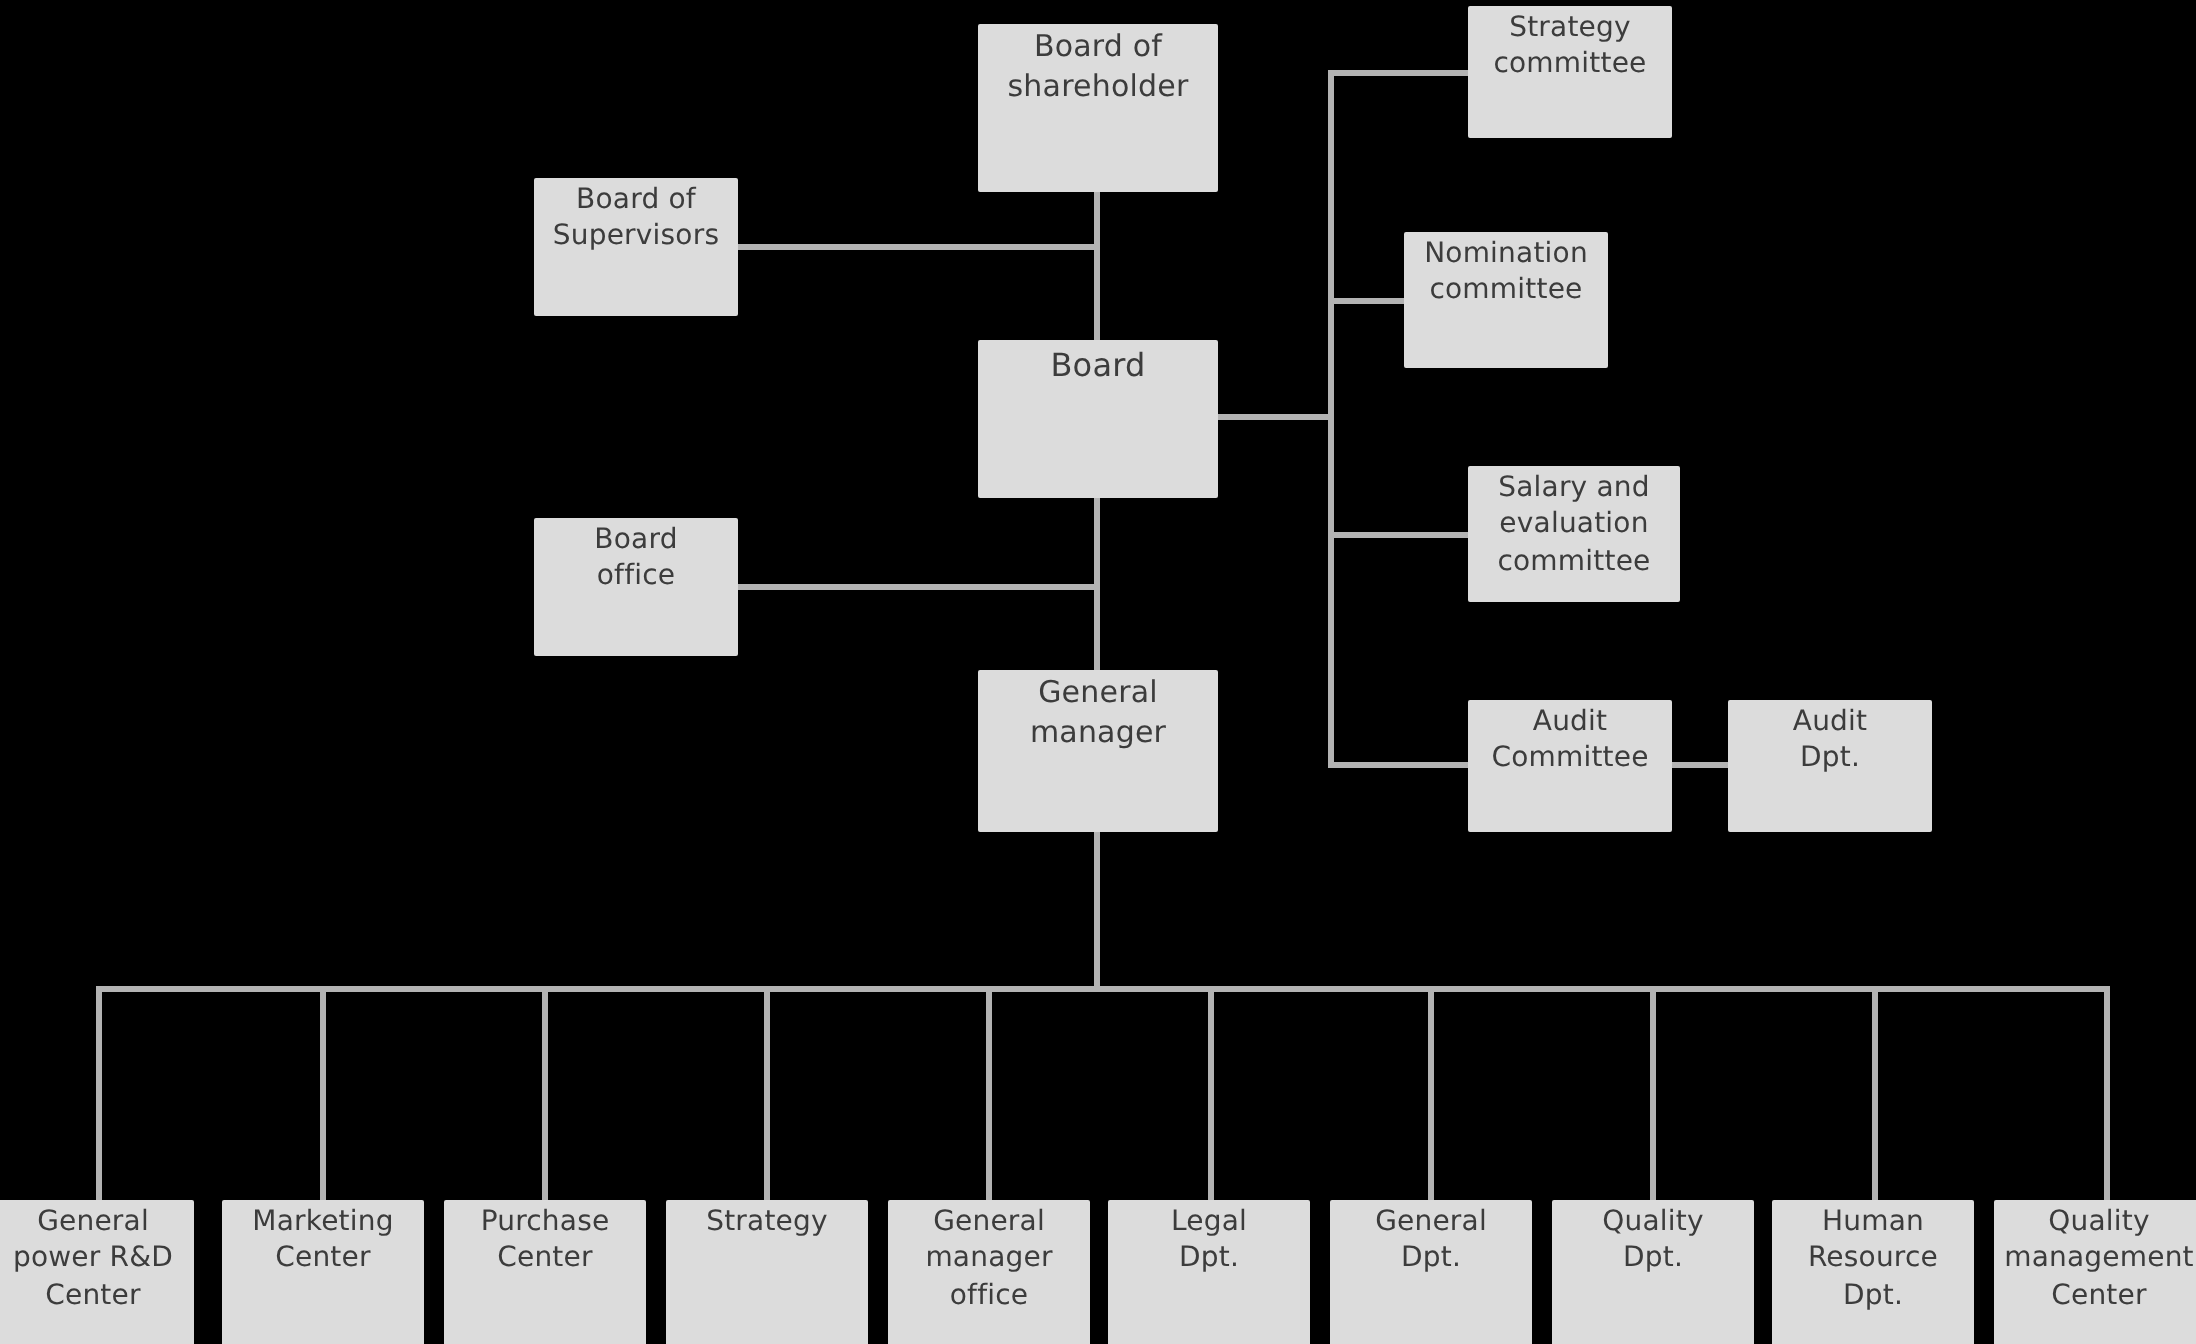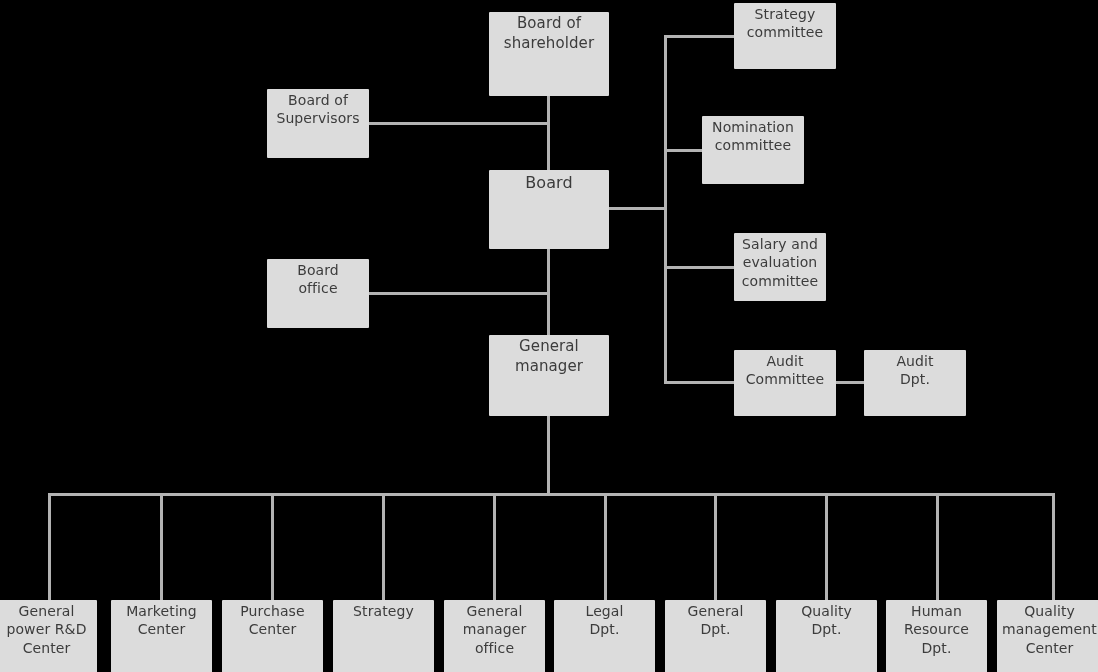--- a/index.html
+++ b/index.html
@@ -117,21 +117,21 @@
     </span>
   </div>
 
   <div class="node" style="left:702px; top:116px; width:102px; height:68px; font-size:14px;">
     <span>
       <span>Nomination</span>
       <span>committee</span>
     </span>
   </div>
 
-  <div class="node" style="left:734px; top:233px; width:92px; height:68px; font-size:14px;">
+  <div class="node" style="left:734px; top:233px; width:106px; height:68px; font-size:14px;">
     <span>
       <span>Salary and</span>
       <span>evaluation</span>
       <span>committee</span>
     </span>
   </div>
 
   <div class="node" style="left:734px; top:350px; width:102px; height:66px; font-size:14px;">
     <span>
       <span>Audit</span>

